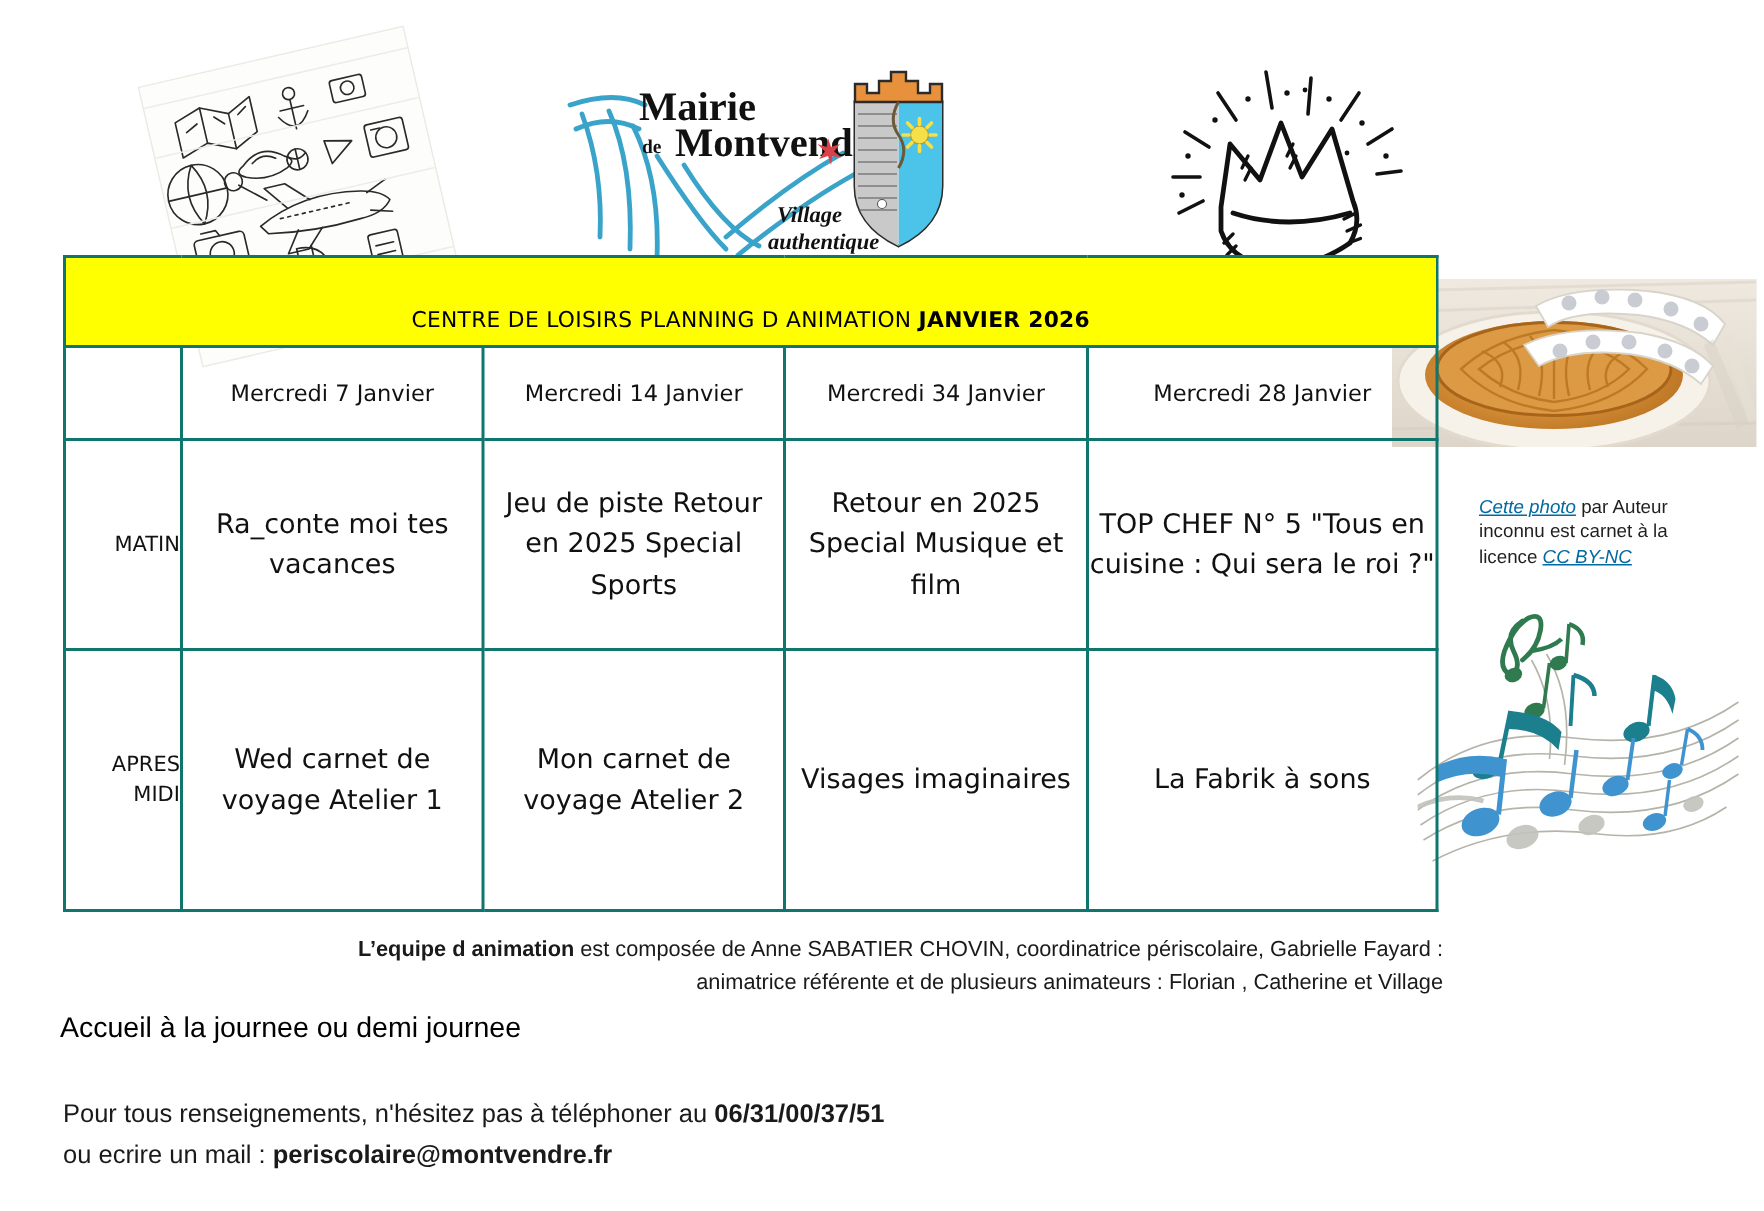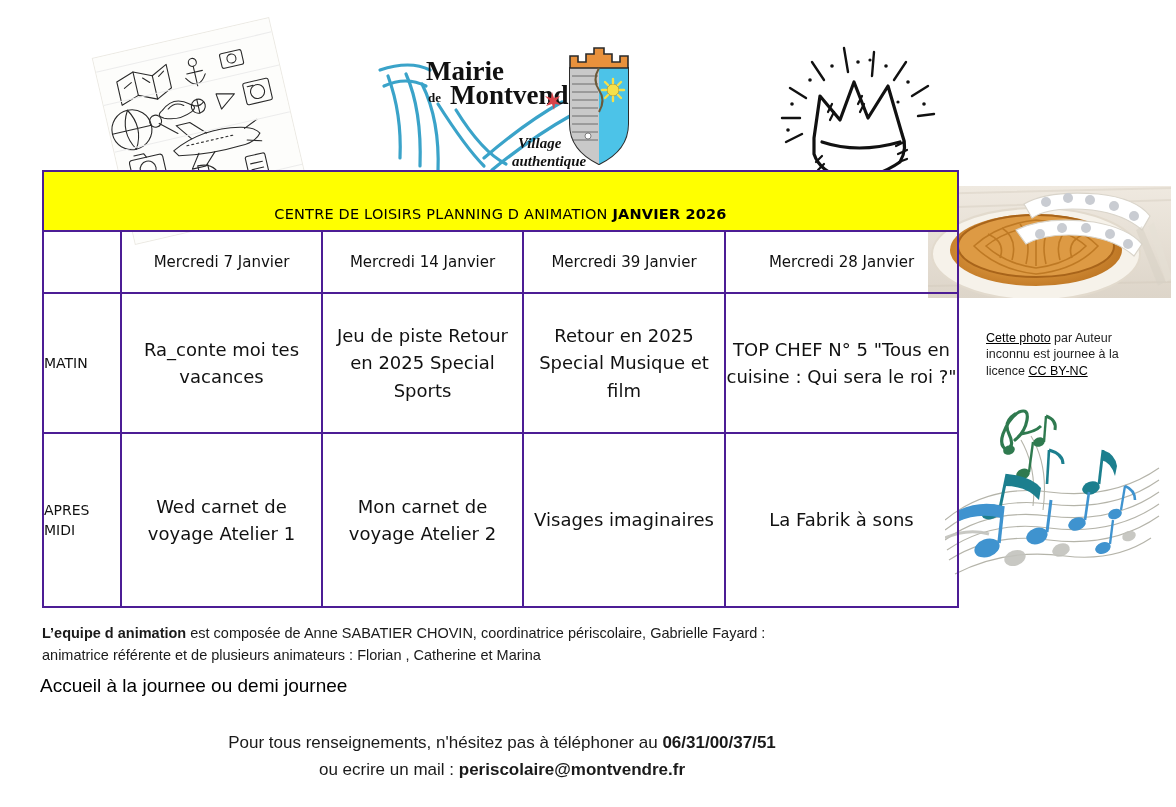--- a/index.html
+++ b/index.html
@@ -44,30 +44,30 @@
     position:absolute;left:945px;top:388px;width:220px;height:215px;
   }
   .music-graphic svg{display:block;width:100%;height:100%;}
 
   
   .photo-credit{
     position:absolute;left:986px;top:330px;width:160px;
     font-family:"Liberation Sans", sans-serif;
     font-size:12.5px;line-height:1.30;color:#1f1f1f;
   }
-  .photo-credit .lnk{color:#000000;text-decoration:underline;}
+  .photo-credit .lnk{color:#0369a1;text-decoration:underline;font-style:italic;}
 
   
   .planning{
     position:absolute;left:42px;top:170px;width:915px;
     border-collapse:collapse;
     table-layout:fixed;
   }
   .planning td{
-    border:2px solid #4c1d95;
+    border:2px solid #0f766e;
     padding:0;
     vertical-align:middle;
   }
   .banner-cell{
     background:#ffff00;
     height:58px;
     text-align:center;
     position:relative;
   }
   .banner-text{
@@ -88,51 +88,51 @@
   .day-head{
     height:60px;
     text-align:center;
     font-family:"DejaVu Sans", sans-serif;
     font-size:15px;
     color:#111;
     vertical-align:bottom;
     padding-bottom:6px;
   }
   .slot-label{
-    text-align:left;
+    text-align:right;
     font-family:"DejaVu Sans", sans-serif;
     font-size:14px;
     color:#111;
     line-height:1.45;
   }
   .activity{
     text-align:center;
     font-family:"DejaVu Sans", sans-serif;
     font-size:18px;
     color:#111;
     line-height:1.52;
     padding:6px 6px;
   }
   .row-matin td{height:138px;}
   .row-apres td{height:172px;}
 
   
   .team-line{
     position:absolute;left:42px;top:622px;width:920px;
-    text-align:left;
+    text-align:right;
     font-size:14.5px;line-height:1.55;color:#1a1a1a;
   }
   .team-line b{font-weight:bold;}
   .accueil-line{
     position:absolute;left:40px;top:675px;
     font-size:19px;color:#000000;
   }
   .contact-block{
     position:absolute;left:42px;top:730px;width:920px;
-    text-align:center;font-size:17px;line-height:1.58;color:#1a1a1a;
+    text-align:left;font-size:17px;line-height:1.58;color:#1a1a1a;
   }
   .contact-block b{font-weight:bold;}
 </style>
 </head>
 <body>
 
 <div class="page">
 
   <div class="doodle-sticker">
     <svg viewBox="0 0 180 190" xmlns="http://www.w3.org/2000/svg">
@@ -395,42 +395,42 @@
       <g fill="#c3c3bd" opacity="0.9">
         <ellipse cx="70" cy="170" rx="11" ry="7.6" transform="rotate(-20 70 170)"></ellipse>
         <ellipse cx="116" cy="162" rx="9" ry="6.4" transform="rotate(-20 116 162)"></ellipse>
         <ellipse cx="184" cy="148" rx="7" ry="5" transform="rotate(-20 184 148)"></ellipse>
         <path d="M0 150 Q22 140 44 146" fill="none" stroke="#c3c3bd" stroke-width="3"></path>
       </g>
     </svg>
   </div>
 
   <div class="photo-credit">
-    <span class="lnk">Cette photo</span><span> par Auteur inconnu est journee à la licence </span><span class="lnk">CC BY-NC</span>
+    <span class="lnk">Cette photo</span><span> par Auteur inconnu est carnet à la licence </span><span class="lnk">CC BY-NC</span>
   </div>
 
   <table class="planning">
     <colgroup>
       <col class="col-label">
         <col class="col-day">
         <col class="col-day">
       <col class="col-day3">
         <col class="col-day4">
     </colgroup>
     <tbody>
       <tr>
         <td class="banner-cell" colspan="5">
           <span class="banner-text"><span>CENTRE DE LOISIRS  PLANNING D ANIMATION </span><b>JANVIER 2026</b></span>
         </td>
       </tr>
       <tr>
         <td class="day-head"></td>
         <td class="day-head">Mercredi 7 Janvier</td>
         <td class="day-head">Mercredi 14 Janvier</td>
-        <td class="day-head">Mercredi 39 Janvier</td>
+        <td class="day-head">Mercredi 34 Janvier</td>
         <td class="day-head">Mercredi 28 Janvier</td>
       </tr>
       <tr class="row-matin">
         <td class="slot-label">MATIN</td>
         <td class="activity">Ra_conte moi tes vacances</td>
         <td class="activity">Jeu de piste Retour en 2025 Special Sports</td>
         <td class="activity">Retour en 2025 Special Musique et film</td>
         <td class="activity">TOP CHEF N° 5 "Tous en cuisine : Qui sera le roi ?"</td>
       </tr>
       <tr class="row-apres">
@@ -438,21 +438,21 @@
         <td class="activity">Wed carnet de voyage Atelier 1</td>
         <td class="activity">Mon carnet de voyage Atelier 2</td>
         <td class="activity">Visages imaginaires</td>
         <td class="activity">La Fabrik à sons</td>
       </tr>
     </tbody>
   </table>
 
   <div class="team-line">
     <b>L’equipe d animation</b><span> est composée de Anne SABATIER CHOVIN, coordinatrice périscolaire, Gabrielle  Fayard :</span><br>
-    <span>animatrice référente et de plusieurs animateurs :   Florian , Catherine  et Marina</span>
+    <span>animatrice référente et de plusieurs animateurs :   Florian , Catherine  et Village</span>
   </div>
 
   <div class="accueil-line">Accueil à la journee ou demi journee</div>
 
   <div class="contact-block">
     <span>Pour tous renseignements, n'hésitez pas à téléphoner au </span><b>06/31/00/37/51</b><br>
     <span>ou ecrire un mail : </span><b>periscolaire@montvendre.fr</b>
   </div>
 
 </div>

